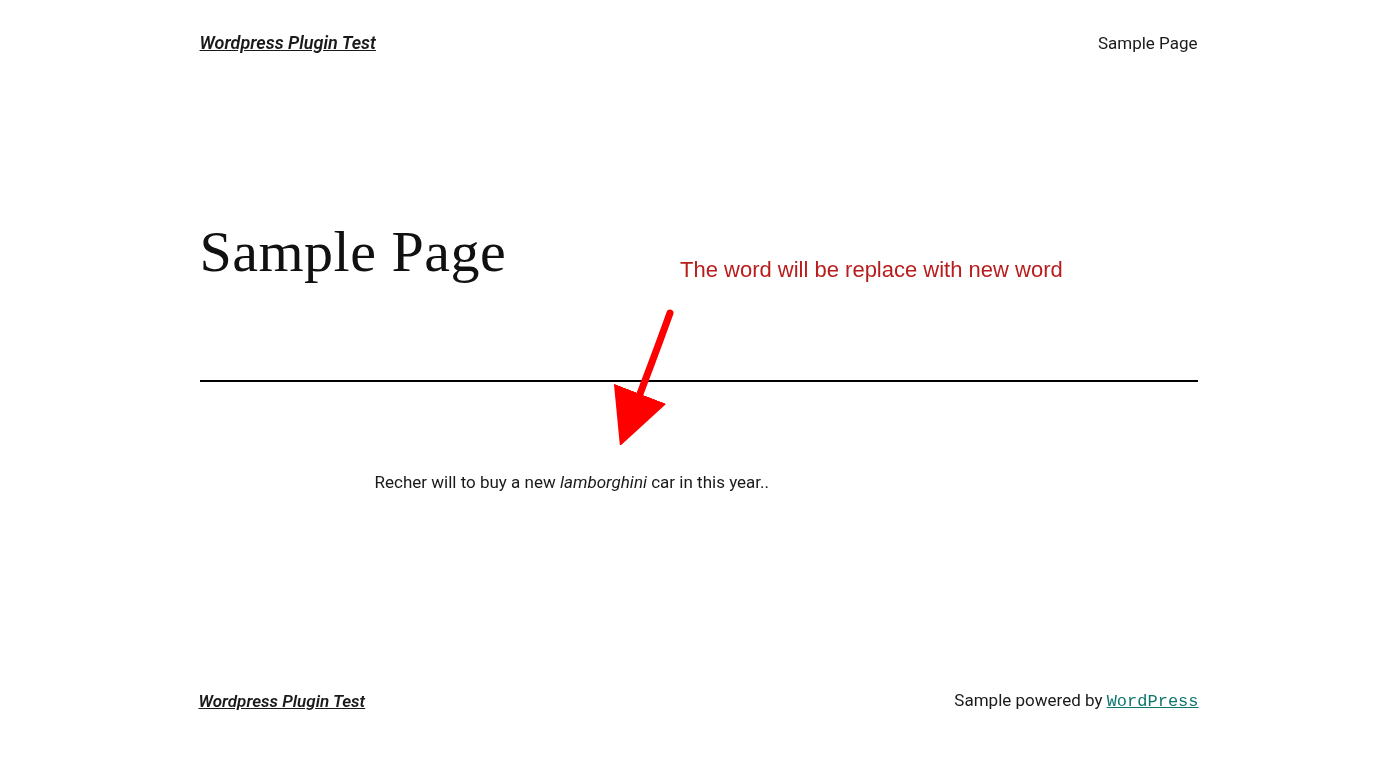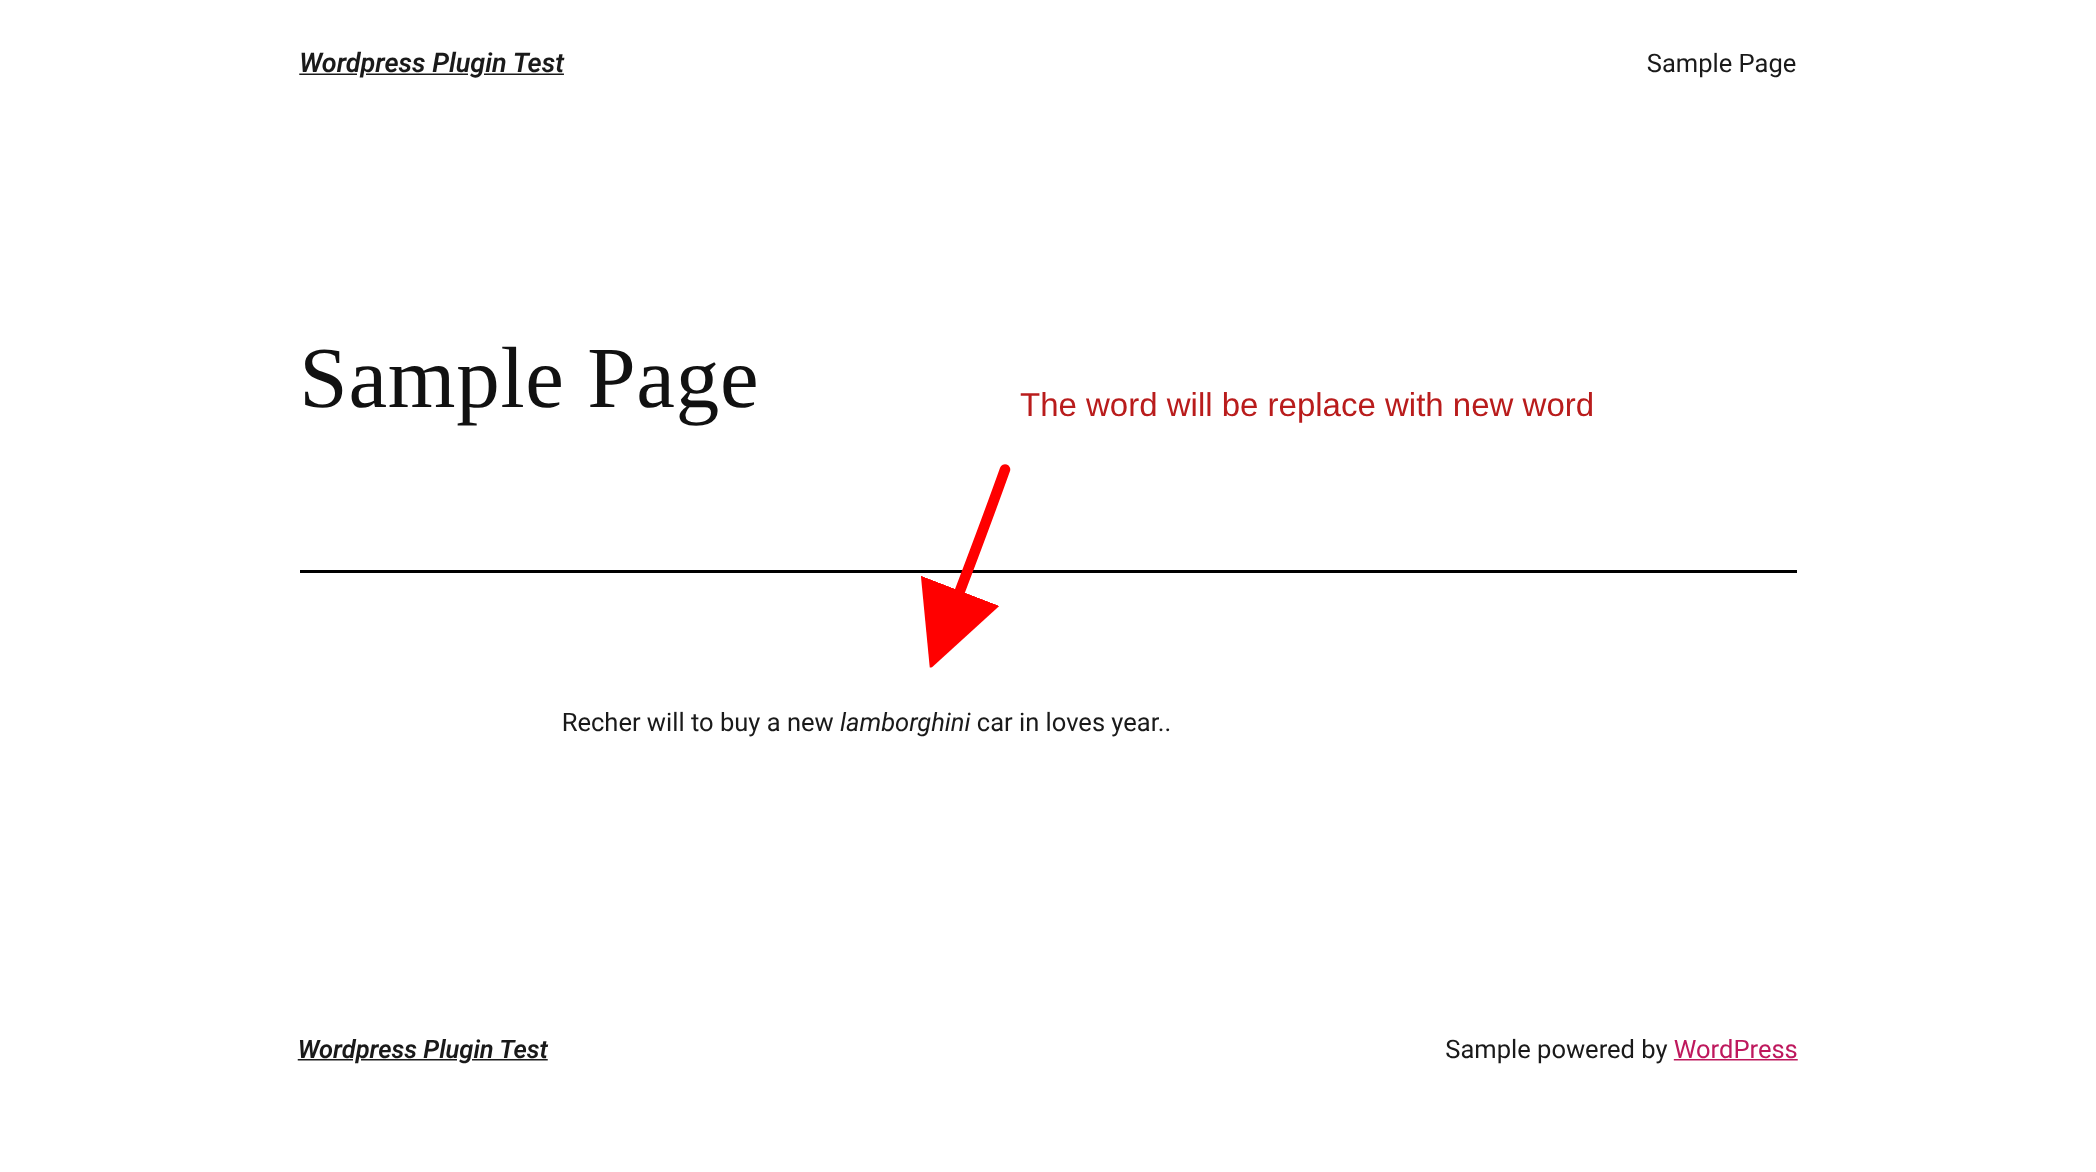--- a/index.html
+++ b/index.html
@@ -87,41 +87,42 @@
     align-items: center;
     font-size: 17px;
   }
   .footer-title {
     font-style: italic;
     font-weight: 600;
     text-decoration: underline;
     cursor: pointer;
   }
   .footer-powered a {
-    color: #be185d;
+    color: #0f766e;
     text-decoration: underline;
     cursor: pointer;
+    font-family: Liberation Mono, monospace;
   }
 </style>
 </head>
 <body>
 
 <div class="container">
   <header class="top">
     <a class="site-title">Wordpress Plugin Test</a>
     <a class="nav-link">Sample Page</a>
   </header>
 
   <h1 class="page-title">Sample Page</h1>
 
   <hr class="hr">
 
   <div class="content">
     <p>
-      <span>Recher will to buy a new </span><span class="em">lamborghini</span><span> car in loves year..</span>
+      <span>Recher will to buy a new </span><span class="em">lamborghini</span><span> car in this year..</span>
     </p>
   </div>
 </div>
 
 <div class="annotation-text">The word will be replace with new word</div>
 
 <svg class="arrow" width="90" height="140">
   <defs>
     <marker id="ahead" markerWidth="8" markerHeight="8" refX="4" refY="4" orient="auto">
       <path d="M0,0 L8,4 L0,8 Z" fill="#ff0000"></path>

